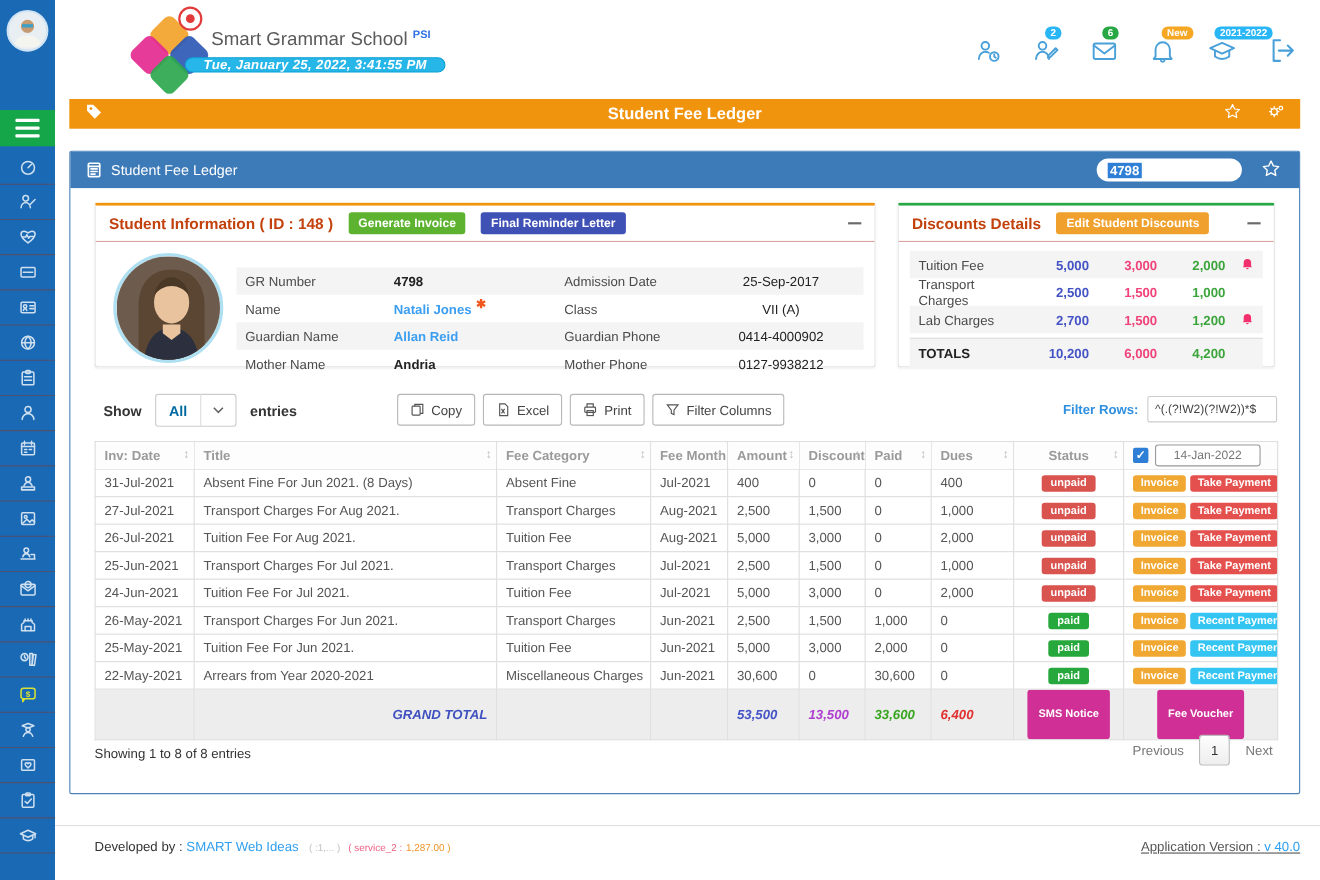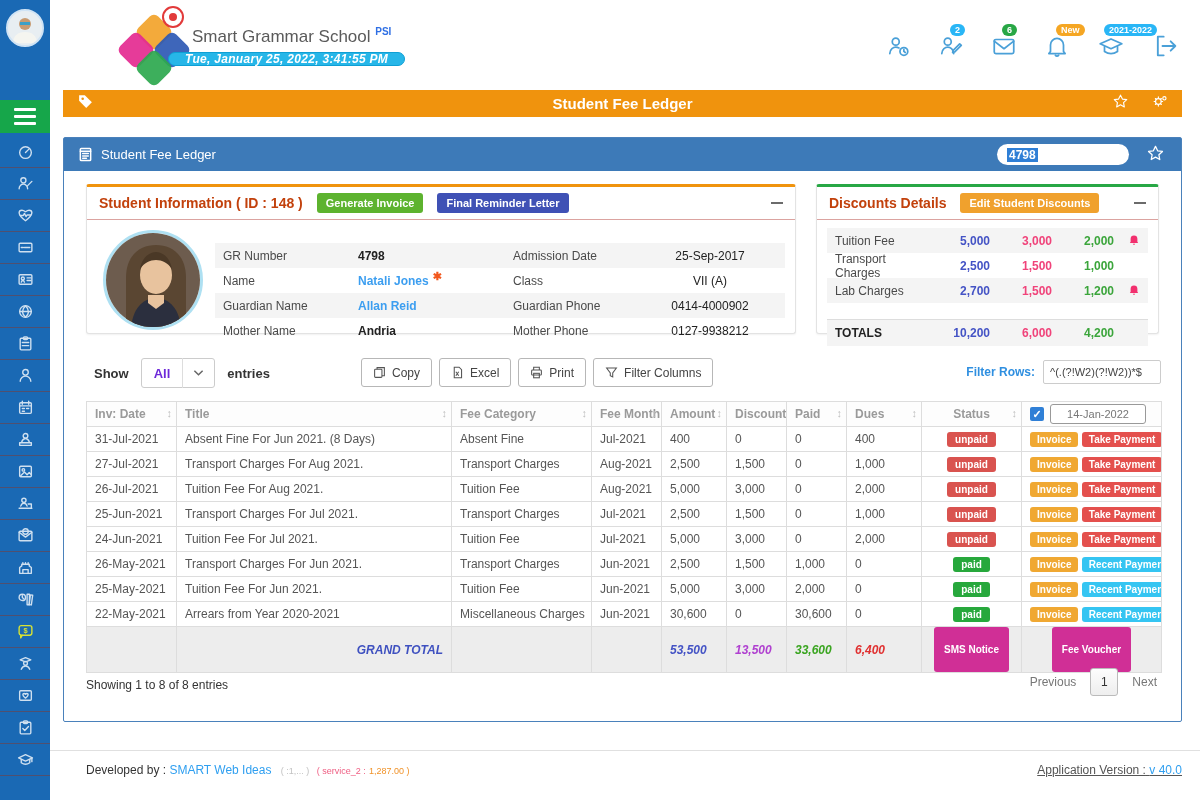--- a/index.html
+++ b/index.html
@@ -73,31 +73,31 @@
   .link { color:#3c9ef0; cursor:pointer; }
   .gear-flag { color:#f2581e; margin-left:4px; position:relative; top:-5px; font-size:11px; }
 
   .dis-body { padding:8px 10px 0; }
   .drow { display:flex; align-items:center; height:25px; font-size:12px; padding:0 8px; }
   .drow:nth-child(odd) { background:#f4f4f4; }
   .drow .dlab { flex:1; color:#4a4a4a; }
   .drow .num { width:62px; text-align:right; font-weight:bold; }
   .drow .bellc { width:26px; text-align:right; }
   .num.blu { color:#4453c5; } .num.pnk { color:#f0437a; } .num.grn { color:#3ba53b; }
-  .dtot { display:flex; align-items:center; height:27px; font-size:12px; padding:0 8px; background:#f4f4f4; margin-top:16px; border-top:1px solid #ddd; }
+  .dtot { display:flex; align-items:center; height:27px; font-size:12px; padding:0 8px; background:#f4f4f4; margin-top:4px; border-top:1px solid #ddd; }
   .dtot .dlab { flex:1; font-weight:bold; color:#222; }
   .dtot .num { width:62px; text-align:right; font-weight:bold; }
   .dtot .bellc { width:26px; }
   .bell svg { fill:#f2306e; stroke:none; }
 
   
   .controls { position:absolute; left:22px; top:218px; width:1075px; height:32px; }
   .showgrp { position:absolute; left:8px; top:2px; display:flex; align-items:center; font-size:13px; color:#333; font-weight:bold; }
   .entsel { margin:0 12px; height:30px; border:1px solid #ccc; border-radius:3px; display:flex; align-items:center; background:#fff; cursor:pointer; }
-  .entsel .cur { padding:0 12px; font-weight:bold; color:#6d28d9; font-size:13px; border-right:1px solid #ddd; height:30px; display:flex; align-items:center; }
+  .entsel .cur { padding:0 12px; font-weight:bold; color:#0369a1; font-size:13px; border-right:1px solid #ddd; height:30px; display:flex; align-items:center; }
   .entsel .chev { padding:0 10px; display:flex; }
   .entsel svg { stroke:#666; fill:none; stroke-width:1.6; }
   .btngrp { position:absolute; left:275px; top:2px; display:flex; gap:7px; }
   .tbtn { height:29px; padding:0 11px; border:1px solid #b7b7b7; border-radius:3px; background:#fff; font-family:inherit; font-size:12px; color:#444; display:flex; align-items:center; gap:6px; cursor:pointer; }
   .tbtn svg { stroke:#555; fill:none; stroke-width:1.3; }
   .filterrows { position:absolute; right:0; top:4px; display:flex; align-items:center; gap:8px; }
   .filterrows .frlab { color:#2f8fe0; font-size:12px; font-weight:bold; }
   .frinput { width:118px; height:24px; border:1px solid #ccc; border-radius:2px; font-size:11px; font-family:inherit; color:#444; padding:0 6px; }
 
   

